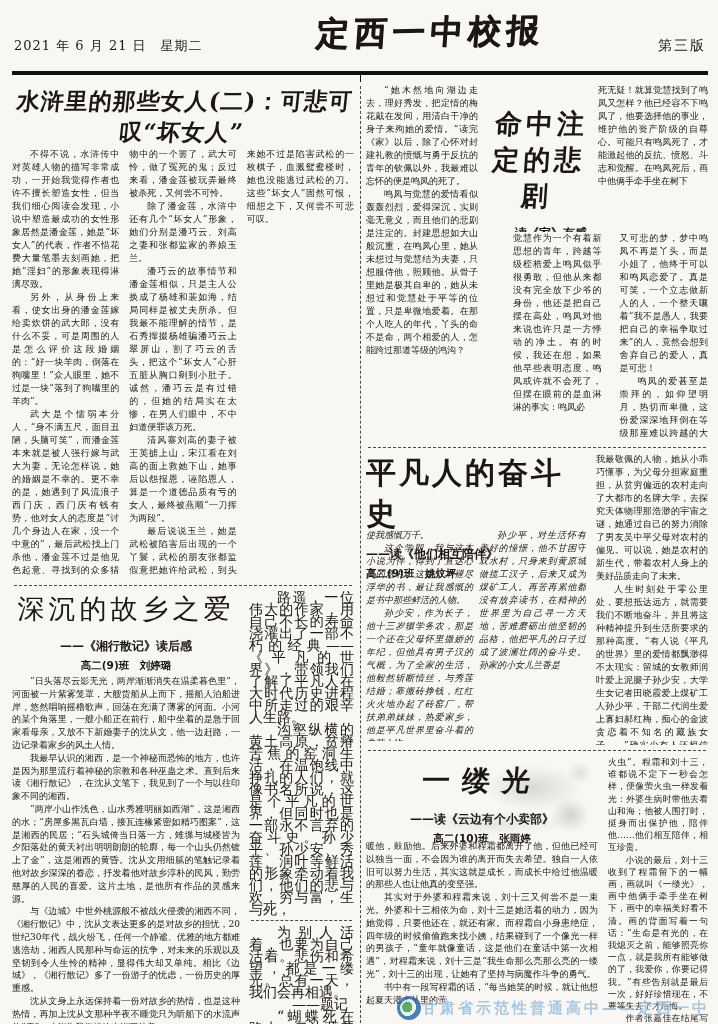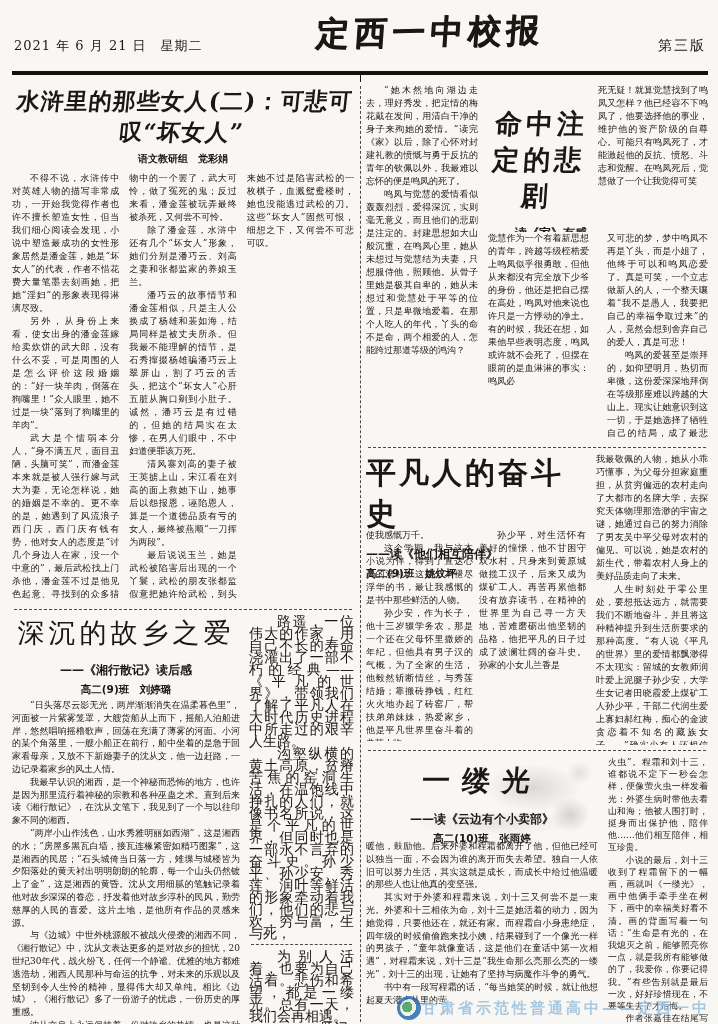--- a/index.html
+++ b/index.html
@@ -31,28 +31,28 @@
   .a1-body{height:432px;column-count:3;column-gap:10px;column-fill:auto;overflow:hidden;}
   
   .a2{display:grid;grid-template-columns:112px 1fr;gap:0 10px;height:358px;overflow:hidden;}
   .a2-c1{overflow:hidden;}
   .a2-head{display:flex;gap:8px;height:148px;overflow:hidden;}
   .a2-titlebox{flex:1.8;text-align:center;padding-top:22px;}
   .a2-title{font-size:27px;font-weight:900;letter-spacing:4px;transform:skewX(-4deg);}
   .sub{font-size:12px;font-weight:bold;margin-top:11px;}
   .byl{font-size:10.5px;font-weight:bold;font-family:"DejaVu Sans","Liberation Sans",sans-serif;margin-top:4px;}
   .a2-topright{width:110px;flex:none;overflow:hidden;}
-  .a2-cols{display:flex;gap:18px;height:206px;overflow:hidden;}
+  .a2-cols{display:flex;gap:18px;height:206px;overflow:hidden;margin-left:25px;}
   .a2-cols .c{flex:1;min-width:0;}
   
   .a3{display:grid;grid-template-columns:1fr 112px;gap:0 10px;height:292px;overflow:hidden;}
   .a3-head{height:76px;}
   .a3-title{font-size:30px;font-weight:900;letter-spacing:3px;
             font-family:"DejaVu Sans","Liberation Sans",sans-serif;}
-  .a3-cols{display:flex;gap:6px;height:212px;overflow:hidden;}
+  .a3-cols{display:flex;gap:6px;height:212px;overflow:hidden;font-style:italic;}
   .a3-cols .c{flex:1;min-width:0;}
   .a3-c3{overflow:hidden;}
   
   .bb{display:flex;gap:9px;height:452px;overflow:hidden;}
   .bb-left{width:228px;flex:none;}
   .a4-head{text-align:center;height:84px;}
   .a4-title{font-size:27px;font-weight:400;letter-spacing:4px;
             font-family:"DejaVu Sans","Liberation Sans",sans-serif;}
   .a4-body{height:364px;overflow:hidden;}
   .a4-body .p{font-size:9px;line-height:12.8px;}
@@ -93,21 +93,20 @@
   </div>
   <div class="hrule"></div>
   <div class="tick"></div>
 
   <main>
 
     <section class="sec-left">
 
       <article>
         <div class="a1-title">水浒里的那些女人(二)：可悲可叹“坏女人”</div>
-        <div class="a1-byline">语文教研组　党彩娟</div>
         <div class="a1-body">
           <p class="p">不得不说，水浒传中对英雄人物的描写非常成功，一开始我觉得作者也许不擅长塑造女性，但当我们细心阅读会发现，小说中塑造最成功的女性形象居然是潘金莲，她是“坏女人”的代表，作者不惜花费大量笔墨去刻画她，把她“淫妇”的形象表现得淋漓尽致。</p>
           <p class="p">另外，从身份上来看，使女出身的潘金莲嫁给卖炊饼的武大郎，没有什么不妥，可是周围的人是怎么评价这段婚姻的：“好一块羊肉，倒落在狗嘴里！”众人眼里，她不过是一块“落到了狗嘴里的羊肉”。</p>
           <p class="p">武大是个懦弱本分人，“身不满五尺，面目丑陋，头脑可笑”，而潘金莲本来就是被人强行嫁与武大为妻，无论怎样说，她的婚姻是不幸的。更不幸的是，她遇到了风流浪子西门庆，西门庆有钱有势，他对女人的态度是“讨几个身边人在家，没一个中意的”，最后武松找上门杀他，潘金莲不过是他见色起意、寻找到的众多猎物中的一个罢了，武大可怜，做了冤死的鬼；反过来看，潘金莲被玩弄最终被杀死，又何尝不可怜。</p>
           <p class="p">除了潘金莲，水浒中还有几个“坏女人”形象，她们分别是潘巧云、刘高之妻和张都监家的养娘玉兰。</p>
           <p class="p">潘巧云的故事情节和潘金莲相似，只是主人公换成了杨雄和裴如海，结局同样是被丈夫所杀。但我最不能理解的情节，是石秀撺掇杨雄骗潘巧云上翠屏山，割了巧云的舌头，把这个“坏女人”心肝五脏从胸口剜到小肚子。诚然，潘巧云是有过错的，但她的结局实在太惨，在男人们眼中，不中妇道便罪该万死。</p>
           <p class="p">清风寨刘高的妻子被王英掳上山，宋江看在刘高的面上救她下山，她事后以怨报恩，诬陷恩人，算是一个道德品质有亏的女人，最终被燕顺“一刀挥为两段”。</p>
           <p class="p">最后说说玉兰，她是武松被陷害后出现的一个丫鬟，武松的朋友张都监假意把她许给武松，到头来她不过是陷害武松的一枚棋子，血溅鸳鸯楼时，她也没能逃过武松的刀。这些“坏女人”固然可恨，细想之下，又何尝不可悲可叹。</p>
         </div>
       </article>
@@ -152,21 +151,21 @@
           <p class="p">鸣凤与觉慧的爱情看似轰轰烈烈，爱得深沉，实则毫无意义，而且他们的悲剧是注定的。封建思想如大山般沉重，在鸣凤心里，她从未想过与觉慧结为夫妻，只想服侍他，照顾他。从骨子里她是极其自卑的，她从未想过和觉慧处于平等的位置，只是卑微地爱着。在那个人吃人的年代，丫头的命不是命，两个相爱的人，怎能跨过那道等级的鸿沟？</p>
         </div>
         <div>
           <div class="a2-head">
             <div class="a2-titlebox">
               <div class="a2-title">命中注定的悲剧</div>
               <div class="sub">——读《家》有感</div>
 
             </div>
             <div class="a2-topright">
-              <p class="p noind">死无疑！就算觉慧找到了鸣凤又怎样？他已经容不下鸣凤了，他要选择他的事业，维护他的资产阶级的自尊心。可能只有鸣凤死了，才能激起他的反抗、愤怒、斗志和觉醒。在鸣凤死后，觉慧做了一个让我觉得可笑</p>
+              <p class="p noind">死无疑！就算觉慧找到了鸣凤又怎样？他已经容不下鸣凤了，他要选择他的事业，维护他的资产阶级的自尊心。可能只有鸣凤死了，才能激起他的反抗、愤怒、斗志和觉醒。在鸣凤死后，画中他俩手牵手坐在树下</p>
             </div>
           </div>
           <div class="a2-cols">
             <div class="c">
               <p class="p noind">觉慧作为一个有着新思想的青年，跨越等级桎梏爱上鸣凤似乎很勇敢，但他从来都没有完全放下少爷的身份，他还是把自己摆在高处，鸣凤对他来说也许只是一方悸动的净土。有的时候，我还在想，如果他早些表明态度，鸣凤或许就不会死了，但摆在眼前的是血淋淋的事实：鸣凤必</p>
             </div>
             <div class="c">
               <p class="p noind">又可悲的梦，梦中鸣凤不再是丫头，而是小姐了，他终于可以和鸣凤恋爱了。真是可笑，一个立志做新人的人，一个整天嚷着“我不是愚人，我要把自己的幸福争取过来”的人，竟然会想到舍弃自己的爱人，真是可悲！</p>
               <p class="p">鸣凤的爱甚至是崇拜的，如仰望明月，热切而卑微，这份爱深深地拜倒在等级那座难以跨越的大山上。现实让她意识到这一切，于是她选择了牺牲自己的结局，成了最悲哀、最可怜的人。</p>
             </div>

